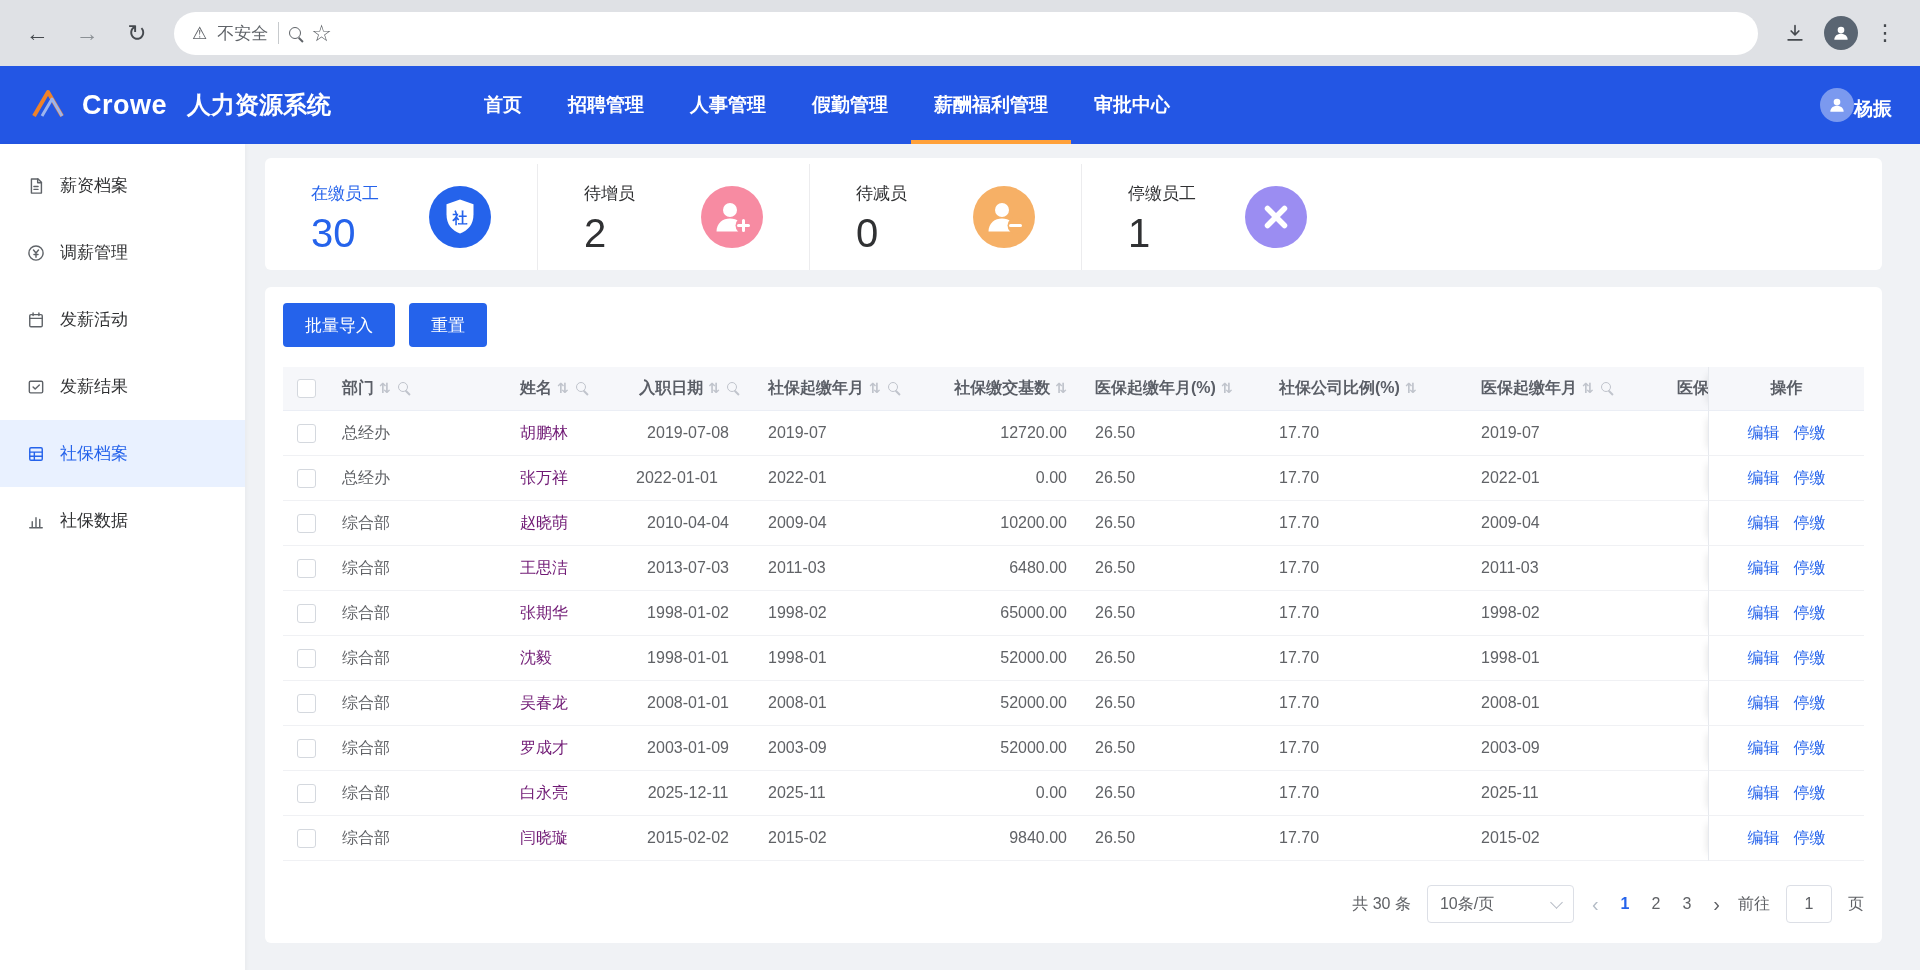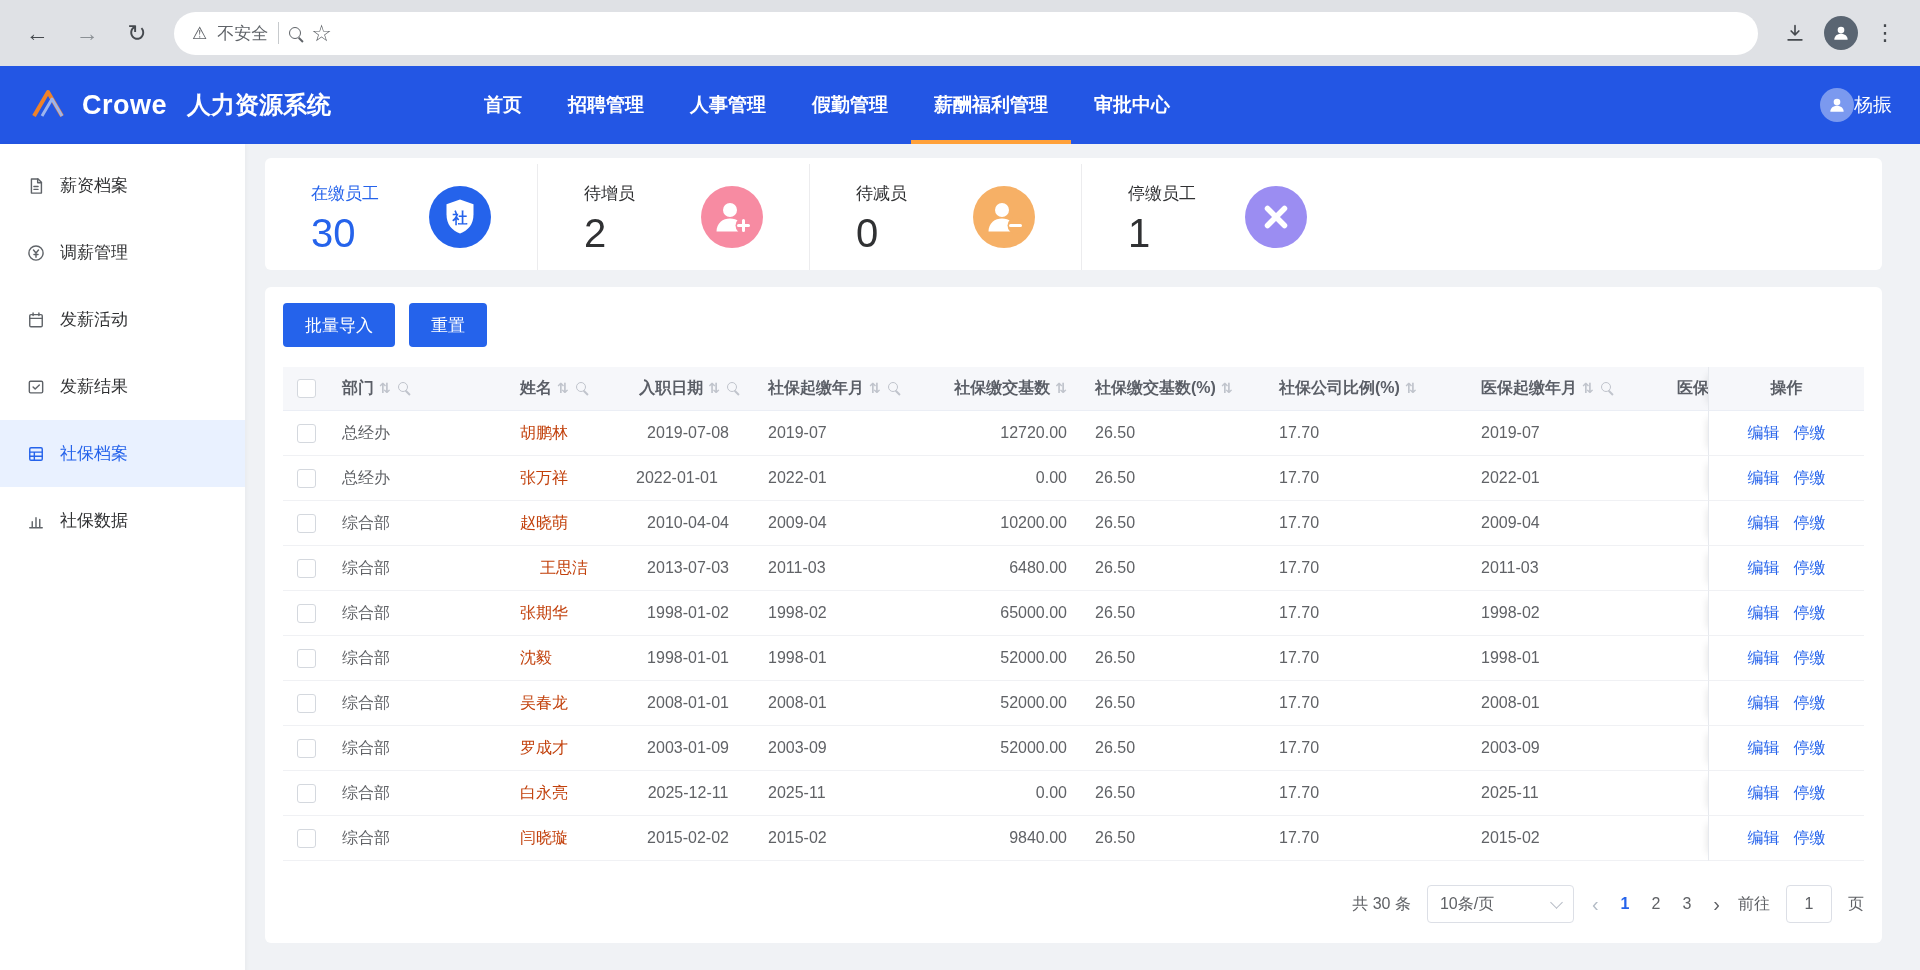--- a/index.html
+++ b/index.html
@@ -25,21 +25,21 @@
   .dots{font-size:22px;color:#45494e;padding:0 8px;cursor:pointer}
 
   
   .app-header{height:78px;background:#2356e4;display:flex;align-items:center;padding:0 28px;color:#fff}
   .logo{display:flex;align-items:center;gap:12px}
   .brand{font-size:27px;font-weight:700;letter-spacing:.5px}
   .app-title{font-size:24px;font-weight:700;margin-left:8px}
   .top-nav{display:flex;height:100%;margin-left:130px}
   .nav-item{padding:4px 23px 0;display:flex;align-items:center;font-size:19px;font-weight:600;cursor:pointer;
     border-bottom:4px solid transparent;white-space:nowrap}
-  .user{margin-left:auto;display:flex;align-items:center;font-size:19px;font-weight:400;cursor:pointer}
+  .user{margin-left:auto;display:flex;align-items:flex-end;font-size:19px;font-weight:700;cursor:pointer}
   .avatar-hd{width:34px;height:34px;border-radius:50%;background:rgba(255,255,255,.4);display:flex;align-items:center;justify-content:center}
 
   
   .body-wrap{display:flex;height:838px}
   .sidebar{width:245px;background:#fff;padding-top:8px;flex-shrink:0;box-shadow:1px 0 4px rgba(0,0,0,.04)}
   .side-item{height:67px;display:flex;align-items:center;padding:0 26px;gap:14px;font-size:17px;color:#303133;cursor:pointer}
   .side-item.active{background:#e9f1ff;color:#2563eb}
   .s-icn{display:flex;color:#5f6368}
   .side-item.active .s-icn{color:#2563eb}
   .chev{margin-left:auto;display:flex;color:#909399}
@@ -63,21 +63,21 @@
   
   .table-wrap{width:100%;overflow:hidden;position:relative}
   table{border-collapse:separate;border-spacing:0;table-layout:fixed;width:1662px;font-size:16px;color:#606266}
   th{background:#f6f7fa;height:44px;font-weight:600;color:#5a5e66;padding:0 14px;white-space:nowrap;overflow:hidden;border-bottom:1px solid #ebeef5}
   td{height:45px;background:#fff;padding:0 14px;border-bottom:1px solid #f0f1f4;white-space:nowrap;overflow:hidden}
   .sticky-col{position:sticky;right:0;z-index:2;border-left:1px solid #e6e9ee;box-shadow:-8px 0 8px -8px rgba(0,0,0,.12)}
   th.sticky-col{z-index:3}
   .sort{color:#c0c4cc;font-size:14px;margin-left:5px}
   th .mag{margin-left:7px;cursor:pointer}
   .cbx{display:inline-block;width:19px;height:19px;border:1px solid #d4d8de;border-radius:3px;background:#fff;vertical-align:middle;cursor:pointer}
-  .name-link{color:#c2410c;cursor:pointer}
+  .name-link{color:#701a75;cursor:pointer}
   .lnk{color:#2563eb;margin:0 7px;cursor:pointer;text-decoration:none}
 
   
   .pager{display:flex;align-items:center;justify-content:flex-end;gap:16px;padding-top:24px;font-size:16px;color:#606266}
   .size-select{width:147px;height:38px;border:1px solid #dcdfe6;border-radius:4px;display:flex;align-items:center;
     justify-content:space-between;padding:0 12px;color:#606266;cursor:pointer;background:#fff}
   .caret{width:9px;height:9px;border-right:1.6px solid #b4bac4;border-bottom:1.6px solid #b4bac4;transform:rotate(45deg);margin-top:-4px}
   .pg-arrow{font-size:20px;color:#b4bcc6;padding:0 2px;cursor:pointer}
   .pg-arrow.next{color:#606266}
   .pages{display:flex;gap:14px}
@@ -288,21 +288,21 @@
               <col style="width: 156px;">
             </colgroup>
           <thead>
               <tr>
                 <th style="text-align: center;"><span class="cbx"></span></th>
                 <th style="text-align: left;"><span>部门</span><span class="sort">⇅</span><span class="mag"></span></th>
                 <th style="text-align: left;"><span>姓名</span><span class="sort">⇅</span><span class="mag"></span></th>
                 <th style="text-align: center;"><span>入职日期</span><span class="sort">⇅</span><span class="mag"></span></th>
                 <th style="text-align: left;"><span>社保起缴年月</span><span class="sort">⇅</span><span class="mag"></span></th>
                 <th style="text-align: right;"><span>社保缴交基数</span><span class="sort">⇅</span></th>
-                <th style="text-align: left;"><span>社保缴交基数(%)</span><span class="sort">⇅</span></th>
+                <th style="text-align: left;"><span>医保起缴年月(%)</span><span class="sort">⇅</span></th>
                 <th style="text-align: left;"><span>社保公司比例(%)</span><span class="sort">⇅</span></th>
                 <th style="text-align: left;"><span>医保起缴年月</span><span class="sort">⇅</span><span class="mag"></span></th>
                 <th style="text-align: right;"><span>医保缴交基数</span><span class="sort">⇅</span></th>
                 <th class="sticky-col" style="text-align: center;"><span>操作</span></th>
               </tr>
             </thead>
           <tbody>
               <tr>
                 <td style="text-align: center;"><span class="cbx"></span></td>
                 <td style="text-align: left;">总经办</td>
@@ -338,21 +338,21 @@
                 <td style="text-align: right;">10200.00</td>
                 <td style="text-align: left;">26.50</td>
                 <td style="text-align: left;">17.70</td>
                 <td style="text-align: left;">2009-04</td>
                 <td style="text-align: right;">10200.00</td>
                 <td class="sticky-col" style="text-align: center;"><a class="lnk">编辑</a><a class="lnk">停缴</a></td>
               </tr>
               <tr>
                 <td style="text-align: center;"><span class="cbx"></span></td>
                 <td style="text-align: left;">综合部</td>
-                <td class="name-link" style="text-align: center;">王思洁</td>
+                <td class="name-link" style="text-align: left;">王思洁</td>
                 <td style="text-align: center;">2013-07-03</td>
                 <td style="text-align: left;">2011-03</td>
                 <td style="text-align: right;">6480.00</td>
                 <td style="text-align: left;">26.50</td>
                 <td style="text-align: left;">17.70</td>
                 <td style="text-align: left;">2011-03</td>
                 <td style="text-align: right;">6480.00</td>
                 <td class="sticky-col" style="text-align: center;"><a class="lnk">编辑</a><a class="lnk">停缴</a></td>
               </tr>
               <tr>

